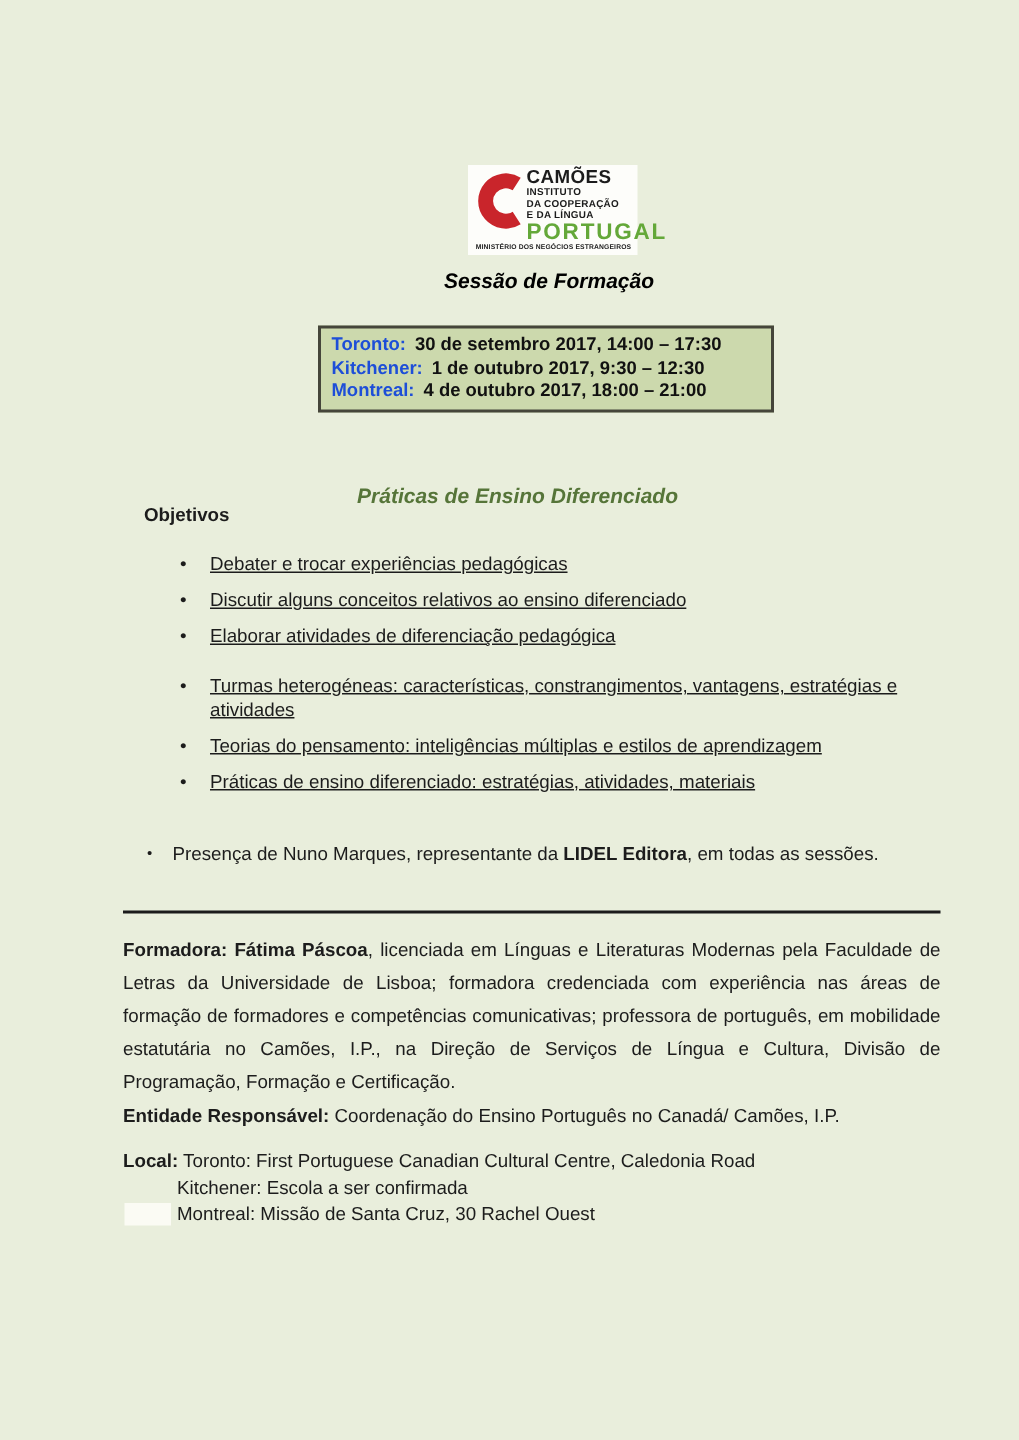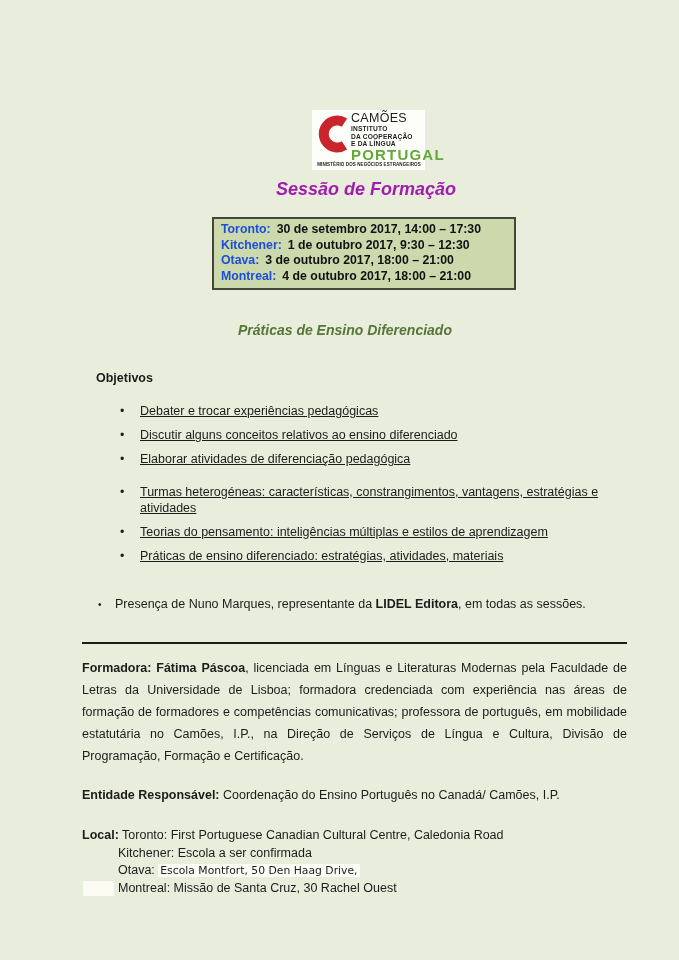--- a/index.html
+++ b/index.html
@@ -12,66 +12,66 @@
   }
 
   
   .logo {
     position:absolute; left:312px; top:110px; width:113px;
     background:#fdfdfa; padding:2px 2px 1px 2px;
   }
   .logo-row { display:flex; align-items:flex-start; }
   .logo-c { flex:none; margin-top:1px; }
   .logo-text { margin-left:3px; }
-  .logo-name { font-size:12.5px; font-weight:normal; letter-spacing:.3px; line-height:13px; }
+  .logo-name { font-size:12.5px; font-weight:bold; letter-spacing:.3px; line-height:13px; }
   .logo-sub  { font-size:6.6px;  font-weight:bold; line-height:7.6px; letter-spacing:.2px; }
   .logo-country { font-size:15px; font-weight:bold; color:#64a839; letter-spacing:1.2px; line-height:12px; margin-top:1px; }
   .ministry { position:relative; height:7px; margin-top:1px; }
   .ministry-inner {
     position:absolute; left:50%; top:0; white-space:nowrap;
     transform:translateX(-50%) scale(0.5); transform-origin:center top;
     font-size:9px; font-weight:bold; letter-spacing:.2px; color:#222;
   }
 
   
   .title {
     position:absolute; left:366px; top:179px; transform:translateX(-50%);
-    font-size:18px; font-weight:bold; font-style:italic; white-space:nowrap; color:#a21caf;
+    font-size:14px; font-weight:bold; font-style:italic; white-space:nowrap; color:#000000;
   }
   .course-title {
     position:absolute; left:345px; top:322px; transform:translateX(-50%);
     font-size:14px; font-weight:bold; font-style:italic; color:#567539; white-space:nowrap;
   }
 
   
   .schedule {
     position:absolute; left:212px; top:217px; width:304px;
     border:2px solid #45453a; background:#ccd9ad; padding:3px 2px 4px 7px;
   }
   .schedule-row { font-size:12.3px; font-weight:bold; line-height:15.6px; white-space:nowrap; color:#111; }
   .schedule-row .city { color:#1d4ed8; margin-right:6px; }
 
   
-  .body { position:absolute; left:82px; top:370px; width:545px; font-size:12.5px; line-height:16px; }
+  .body { position:absolute; left:82px; top:335px; width:545px; font-size:12.5px; line-height:16px; }
   .section-heading { font-weight:bold; margin-left:14px; }
   .bullets { margin-top:17px; }
   .bullet-item { display:flex; margin-bottom:8px; }
   .bullet-item .dot { flex:none; width:20px; margin-left:38px; }
   .bullet-item .txt { flex:1;text-decoration:underline; }
 
   .note { display:flex; margin-top:32px; }
   .note .dot { flex:none; width:17px; margin-left:16px; font-size:10px; line-height:17px; }
   .note-text { flex:1; }
 
   .rule { border-top:2px solid #1b1b1b; margin-top:29px; }
 
   .trainer { margin-top:13px; text-align:justify; line-height:22px; }
   .entity  { margin-top:2px;  line-height:16px; margin-top:4px; padding-top:0; }
-  .entity-wrap { margin-top:20px; }
-  .location { margin-top:24px; line-height:17.5px; }
+  .entity-wrap { margin-top:4px; }
+  .location { margin-top:14px; line-height:17.5px; }
   .loc-line.indent { padding-left:36px; }
   .montfort { font-family:"DejaVu Sans", sans-serif; font-size:10.8px; background:#fcfcf7; padding:0 2px; }
   .loc-line.montreal { position:relative; }
   .patch { position:absolute; left:1px; top:1px; width:31px; height:15px; background:#fbfbf4; }
   b { font-weight:bold; }
 </style>
 </head>
 <body>
 
 <div class="page">
@@ -95,23 +95,20 @@
   </div>
 
   <div class="title">Sessão de Formação</div>
 
   <div class="schedule">
     <div class="schedule-row">
       <span class="city">Toronto:</span><span class="dt">30 de setembro 2017, 14:00 – 17:30</span>
     </div>
     <div class="schedule-row">
       <span class="city">Kitchener:</span><span class="dt">1 de outubro 2017, 9:30 – 12:30</span>
-    </div>
-    <div class="schedule-row">
-      <span class="city">Otava:</span><span class="dt">3 de outubro 2017, 18:00 – 21:00</span>
     </div>
     <div class="schedule-row">
       <span class="city">Montreal:</span><span class="dt">4 de outubro 2017, 18:00 – 21:00</span>
     </div>
   </div>
 
   <div class="course-title">Práticas de Ensino Diferenciado</div>
 
   <div class="body">
 
@@ -153,18 +150,17 @@
 
     <div class="rule"></div>
 
     <p class="trainer"><b>Formadora: Fátima Páscoa</b><span>, licenciada em Línguas e Literaturas Modernas pela Faculdade de Letras da Universidade de Lisboa; formadora credenciada com experiência nas áreas de formação de formadores e competências comunicativas; professora de português, em mobilidade estatutária no Camões, I.P., na Direção de Serviços de Língua e Cultura, Divisão de Programação, Formação e Certificação.</span></p>
 
     <p class="entity entity-wrap"><b>Entidade Responsável:</b> <span>Coordenação do Ensino Português no Canadá/ Camões, I.P.</span></p>
 
     <div class="location">
       <div class="loc-line"><b>Local:</b> <span>Toronto: First Portuguese Canadian Cultural Centre, Caledonia Road</span></div>
       <div class="loc-line indent">Kitchener: Escola a ser confirmada</div>
-      <div class="loc-line indent"><span>Otava: </span><span class="montfort">Escola Montfort, 50 Den Haag Drive,</span></div>
       <div class="loc-line indent montreal"><span class="patch"></span><span>Montreal: Missão de Santa Cruz, 30 Rachel Ouest</span></div>
     </div>
 
   </div>
 </div>
 
 </body></html>

